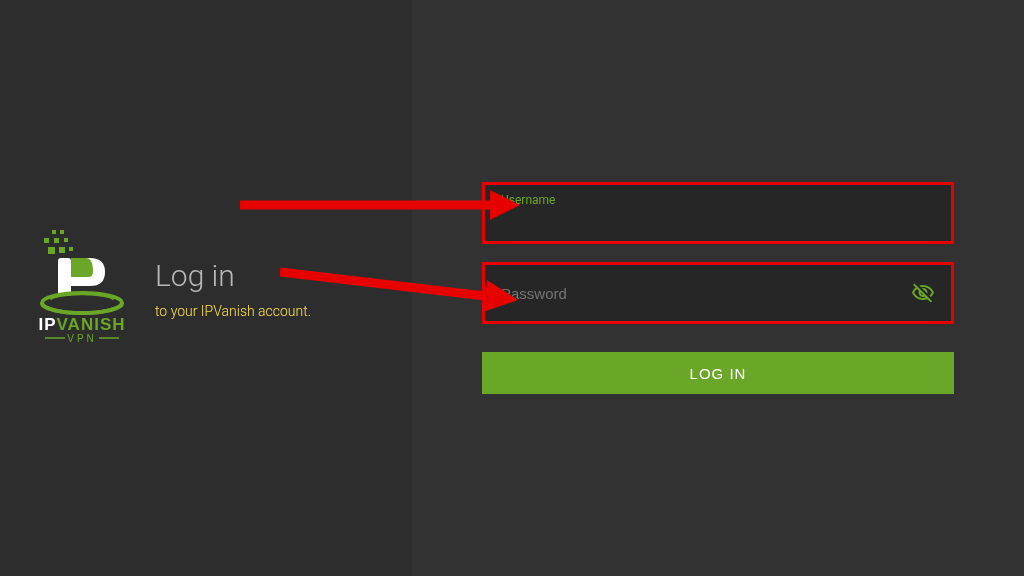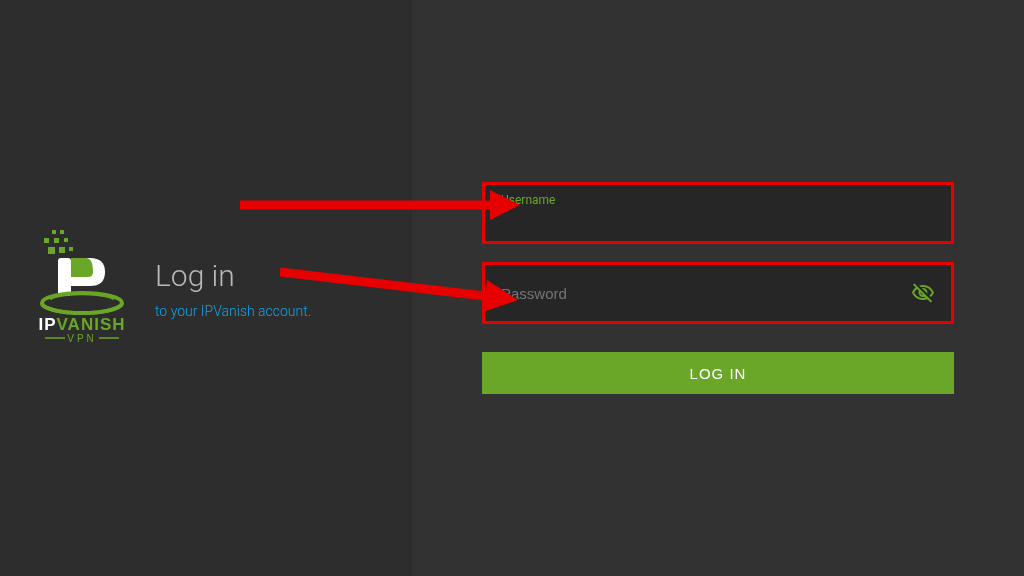--- a/index.html
+++ b/index.html
@@ -48,21 +48,21 @@
       display: flex;
       flex-direction: column;
       gap: 10px;
     }
     .login-heading {
       color: #b8b8b8;
       font-size: 30px;
       font-weight: 300;
     }
     .login-subheading {
-      color: #0ea5e9;
+      color: #fde047;
       font-size: 14px;
       font-weight: 300;
     }
     .form-field {
       position: relative;
       width: 100%;
       height: 62px;
       margin-bottom: 18px;
       background: #262626;
       border: 3px solid #e60000;

